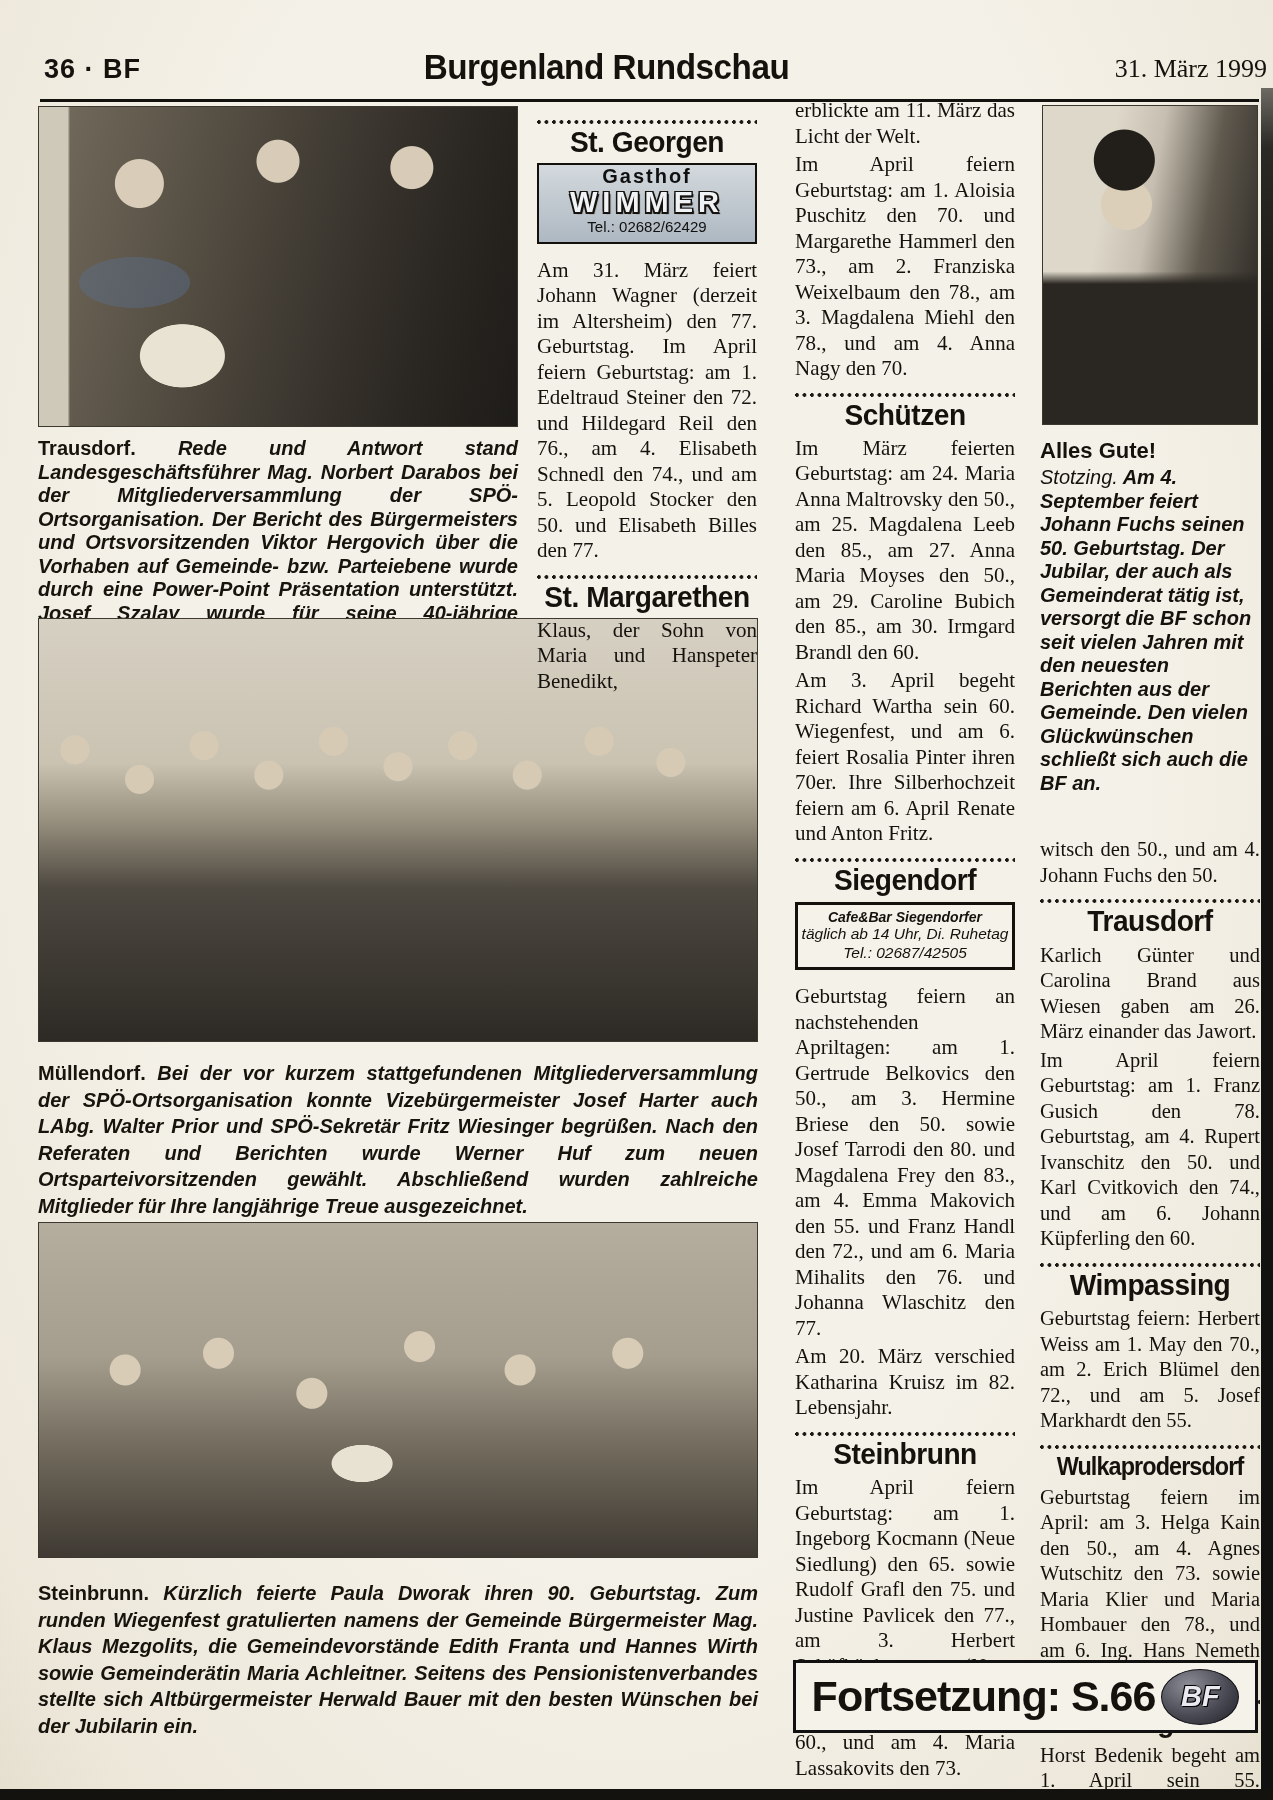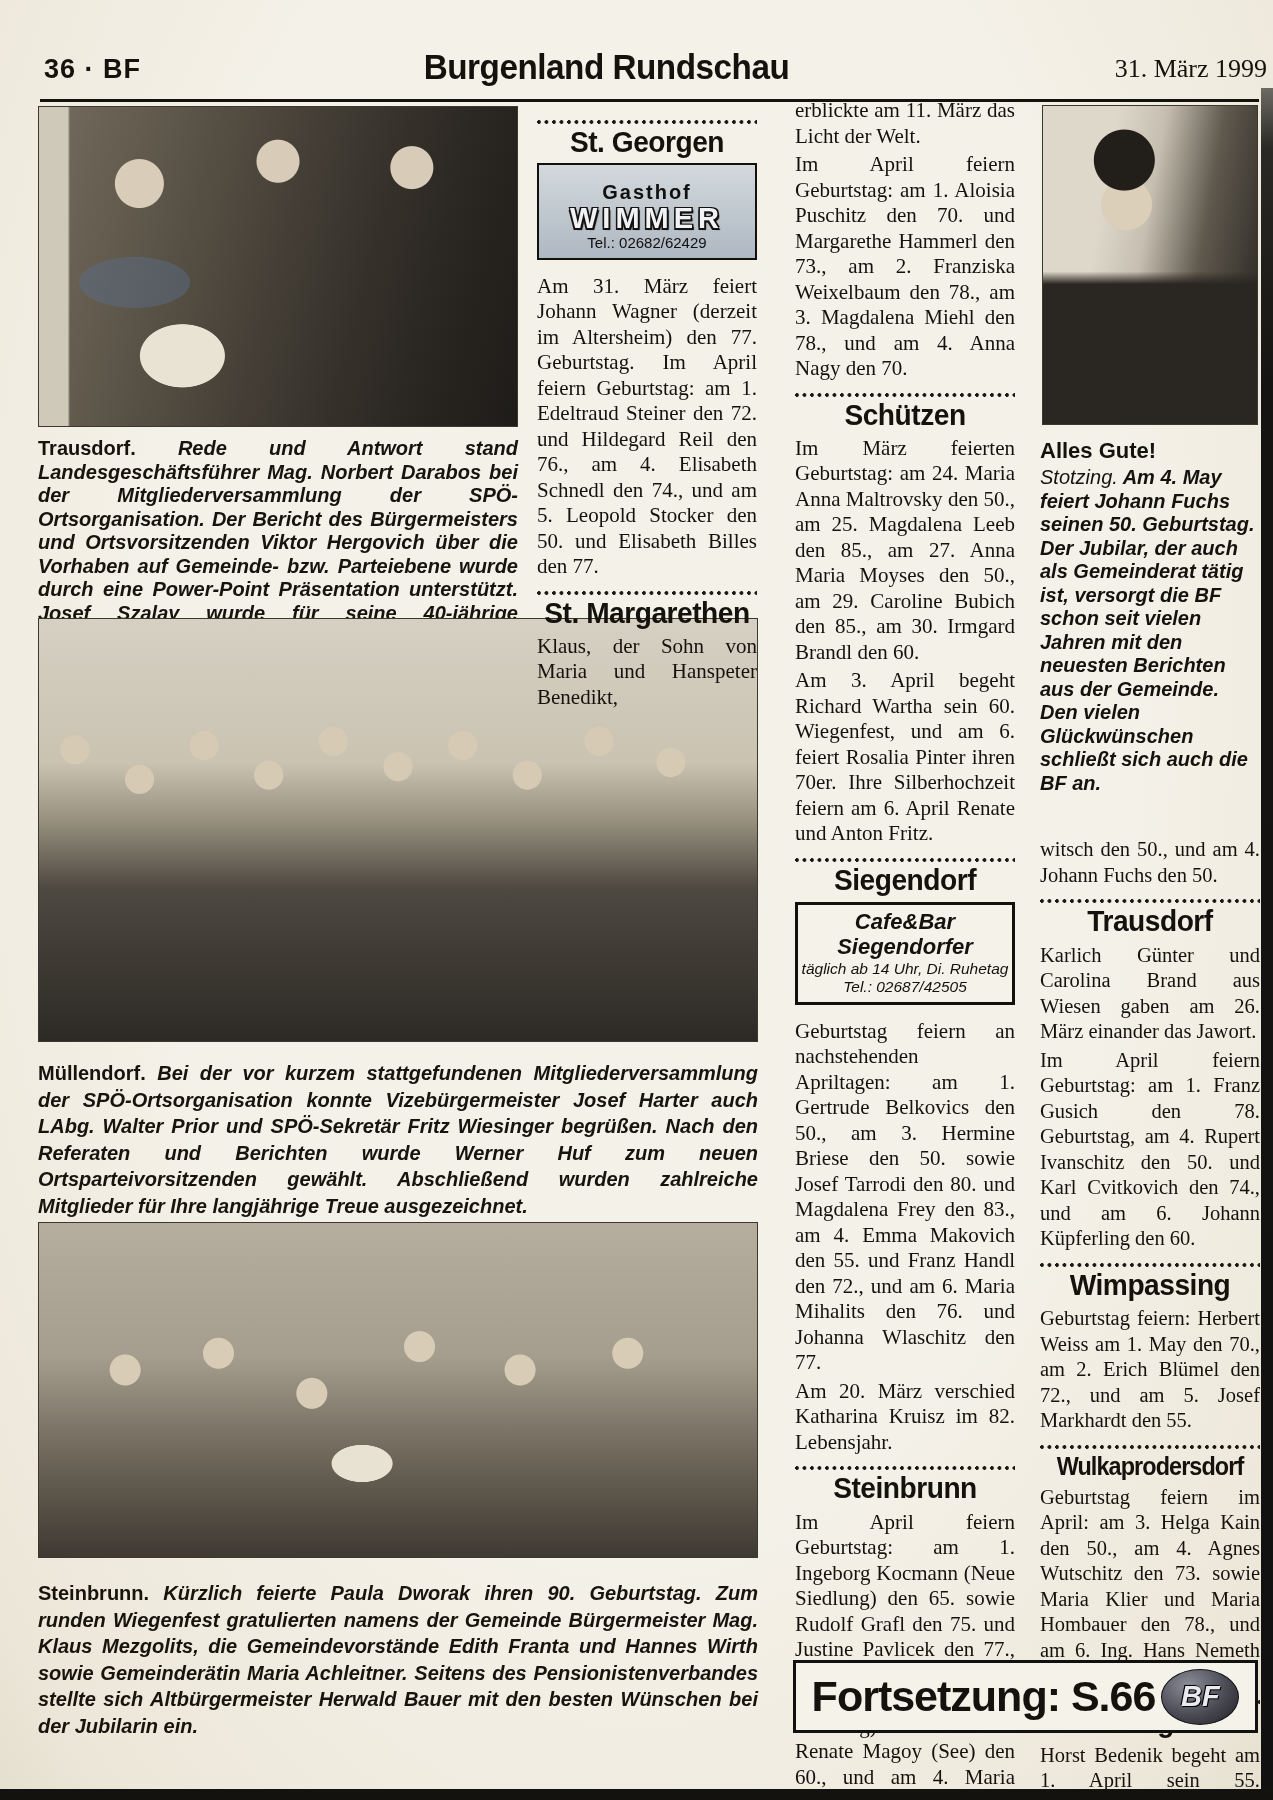--- a/index.html
+++ b/index.html
@@ -67,29 +67,29 @@
   .col p{margin:0 0 3px;}
   .col-georgen{left:537px;top:109px;width:220px;}
   .col-mid{left:795px;top:98px;width:220px;}
   .col-right{left:1040px;top:100px;width:220px;font-size:20.5px;line-height:25.5px;}
   h2{font:bold 29px/1.08 "Liberation Sans",sans-serif;text-align:center;margin:3px 0 5px;
     letter-spacing:-0.5px;transform:scaleX(.97);}
   h2.xl{font-size:26px;transform:scaleX(.9);letter-spacing:-1px;}
   .dotted{height:4px;margin:11px 0 3px;background-image:radial-gradient(circle at 2px 2px,#1c1914 1.7px,rgba(0,0,0,0) 2.1px);
     background-size:7.5px 4px;background-repeat:repeat-x;}
   
-  .ad-wimmer{border:2px solid #14110d;margin:4px 0 14px;padding:16px 4px 5px;text-align:center;
+  .ad-wimmer{border:2px solid #14110d;margin:4px 0 14px;padding:0 4px 5px;text-align:center;
     font-family:"Liberation Sans",sans-serif;background:linear-gradient(#d3d9dd,#aeb8c2);}
   .ad-wimmer .l1{font-weight:bold;font-size:20px;letter-spacing:2px;line-height:1.1;color:#101010;}
   .ad-wimmer .l2{font-weight:bold;font-size:29px;line-height:1.05;letter-spacing:5px;color:#f0f3f5;
     text-shadow:-1.5px -1.5px 0 #16130f,1.5px -1.5px 0 #16130f,-1.5px 1.5px 0 #16130f,1.5px 1.5px 0 #16130f,2px 2px 1px #16130f;}
   .ad-wimmer .l3{font-size:15px;line-height:1.25;color:#101010;}
   .ad-sieg{border:3px solid #14110d;margin:6px 0 14px;padding:4px 3px 5px;text-align:center;
     font-family:"Liberation Sans",sans-serif;font-style:italic;background:#f5f2ea;}
-  .ad-sieg .l1{font-weight:bold;font-size:22px;line-height:1.15;}
+  .ad-sieg .l1{font-weight:bold;font-size:14px;line-height:1.15;}
   .ad-sieg .l2{font-size:15.5px;line-height:1.2;}
   .ad-sieg .l3{font-size:15.5px;line-height:1.2;}
   
   .congrats-title{font:bold 22px/1.2 "Liberation Sans",sans-serif;text-align:left;margin:8px 0 2px;}
   .congrats{font:italic 20px/23.5px "Liberation Sans",sans-serif;font-weight:600;text-align:left;}
   .congrats .cap-lead{font-weight:normal;text-align:right;}
   .col-gap{height:42px;}
   
   .footer-box{position:absolute;left:793px;top:1660px;width:465px;height:73px;border:3px solid #111;
     box-sizing:border-box;background:#f5f2ea;display:flex;align-items:center;justify-content:center;gap:6px;}
@@ -166,21 +166,21 @@
     <h2>Steinbrunn</h2>
     <p>Im April feiern Geburtstag: am 1. Ingeborg Kocmann (Neue Siedlung) den 65. sowie Rudolf Grafl den 75. und Justine Pavlicek den 77., am 3. Herbert Schöfbänker (Neue Siedlung) den 55. und Renate Magoy (See) den 60., und am 4. Maria Lassakovits den 73.</p>
 
   </div>
 
   <div class="photo photo4"></div>
   <div class="col col-right" style="top:430px;">
     <div class="congrats-title">Alles Gute!</div>
     <div class="congrats">
       <span class="cap-lead">Stotzing.</span>
-      <span>Am 4. May feiert Johann Fuchs seinen 50. Geburtstag. Der Jubilar, der auch als Gemeinderat tätig ist, versorgt die BF schon seit vielen Jahren mit den neuesten Berichten aus der Gemeinde. Den vielen Glückwünschen schließt sich auch die BF an.</span>
+      <span>Am 4. September feiert Johann Fuchs seinen 50. Geburtstag. Der Jubilar, der auch als Gemeinderat tätig ist, versorgt die BF schon seit vielen Jahren mit den neuesten Berichten aus der Gemeinde. Den vielen Glückwünschen schließt sich auch die BF an.</span>
     </div>
     <div class="col-gap"></div>
     <p>witsch den 50., und am 4. Johann Fuchs den 50.</p>
     <div class="dotted"></div>
     <h2>Trausdorf</h2>
     <p>Karlich Günter und Carolina Brand aus Wiesen gaben am 26. März einander das Jawort.</p>
     <p>Im April feiern Geburtstag: am 1. Franz Gusich den 78. Geburtstag, am 4. Rupert Ivanschitz den 50. und Karl Cvitkovich den 74., und am 6. Johann Küpferling den 60.</p>
     <div class="dotted"></div>
     <h2>Wimpassing</h2>
     <p>Geburtstag feiern: Herbert Weiss am 1. May den 70., am 2. Erich Blümel den 72., und am 5. Josef Markhardt den 55.</p>

